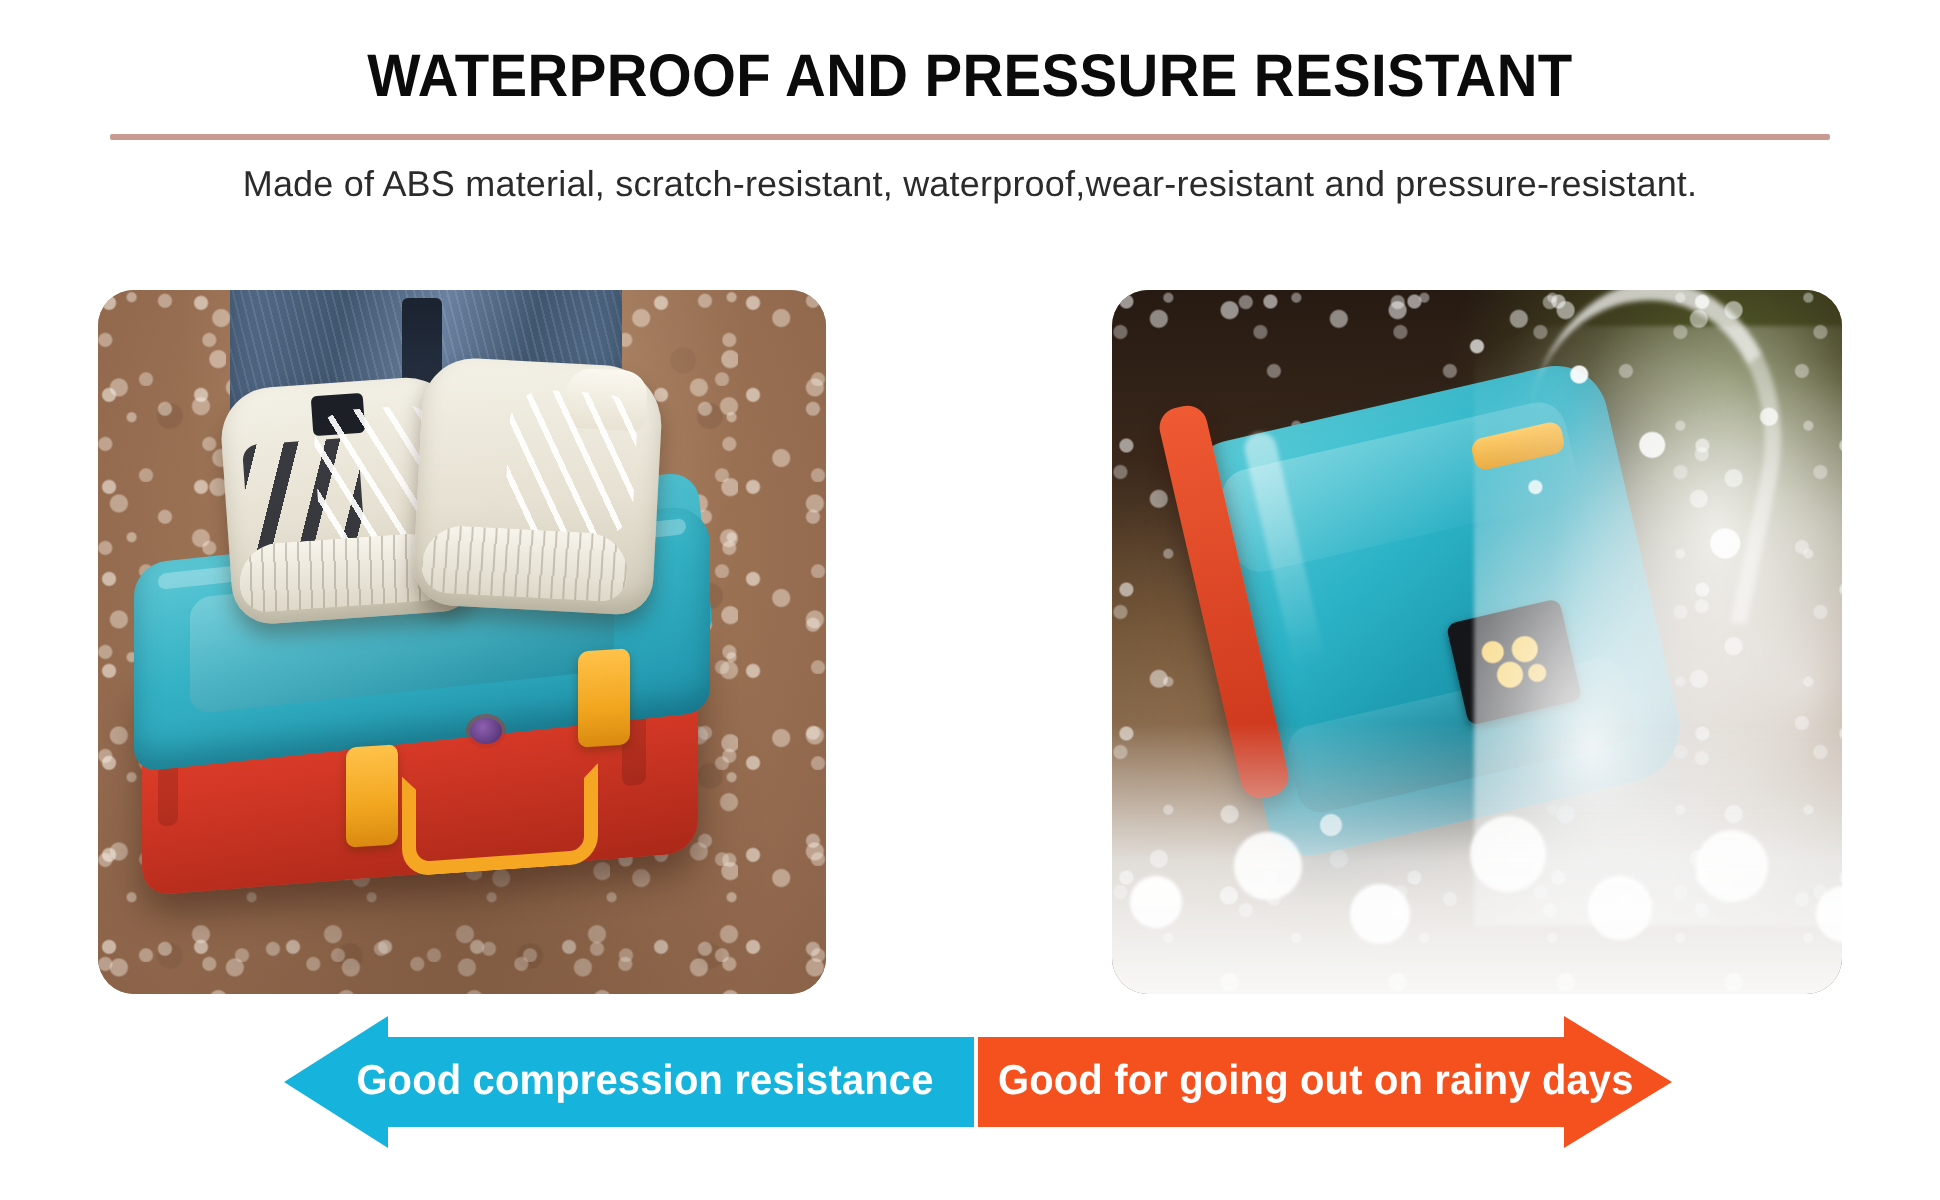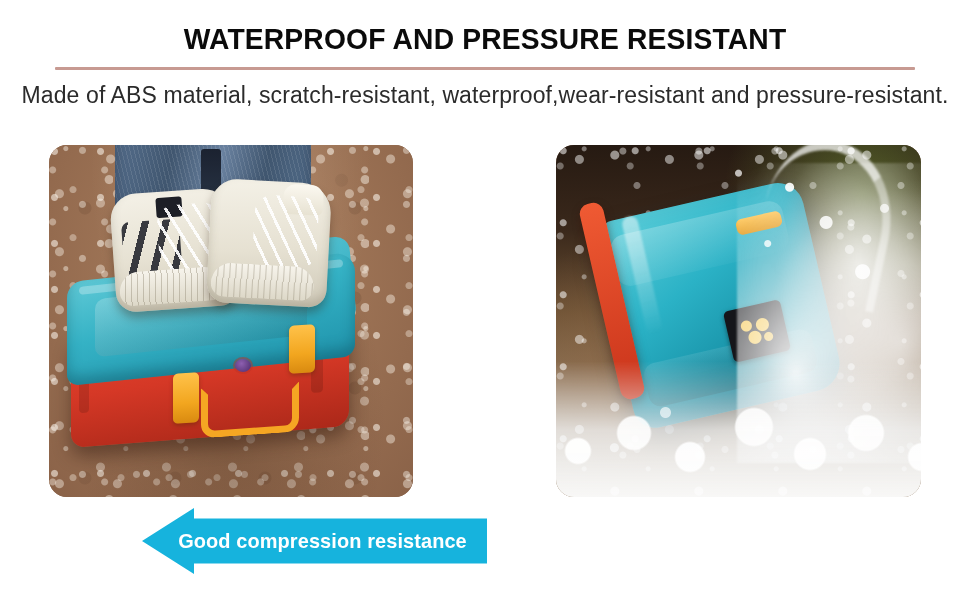--- a/index.html
+++ b/index.html
@@ -57,21 +57,21 @@
     border-radius: 1px;
   }
 
   .page-subtitle {
     position: absolute;
     left: 0;
     top: 82px;
     width: 970px;
     text-align: center;
     font-family: "Liberation Sans", sans-serif;
-    font-size: 23px;
+    font-size: 18px;
     font-weight: normal;
     color: #2b2b2b;
     letter-spacing: 0.1px;
     white-space: nowrap;
   }
 
   
   .panels {
     position: absolute;
     left: 0;
@@ -579,16 +579,19 @@
     </div>
 
   </div>
 
   <div class="arrow-banner">
 
     <div class="arrow-half arrow-left">
       <span class="arrow-label">Good compression resistance</span>
     </div>
 
+    <div class="arrow-half arrow-right">
+      <span class="arrow-label">Good for going out on rainy days</span>
+    </div>
 
   </div>
 
 </div>
 
 </body></html>

